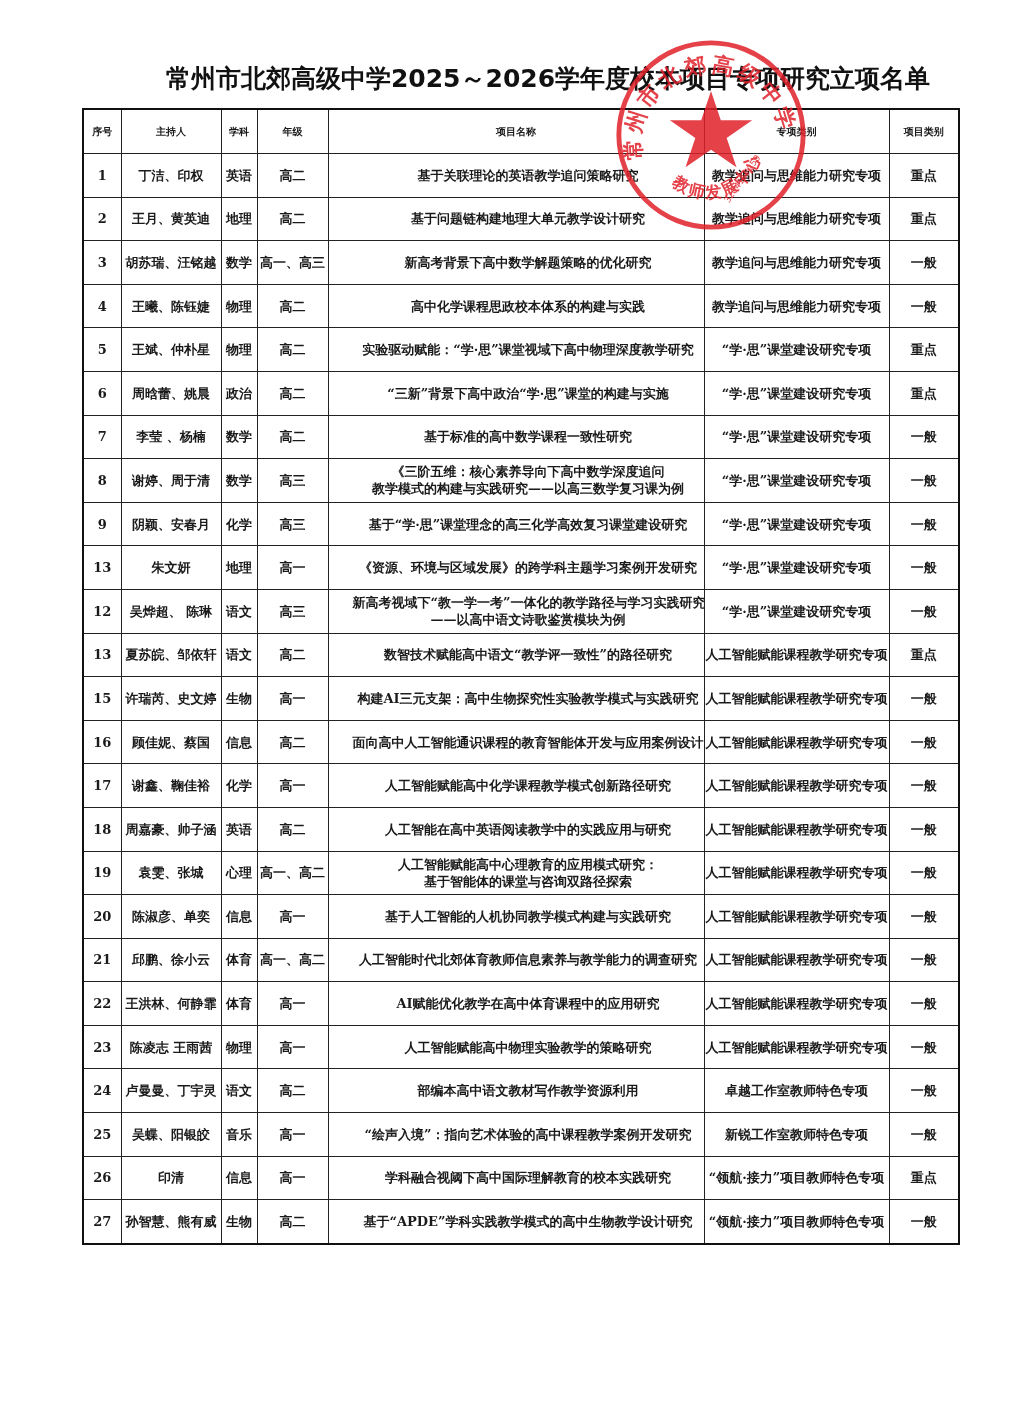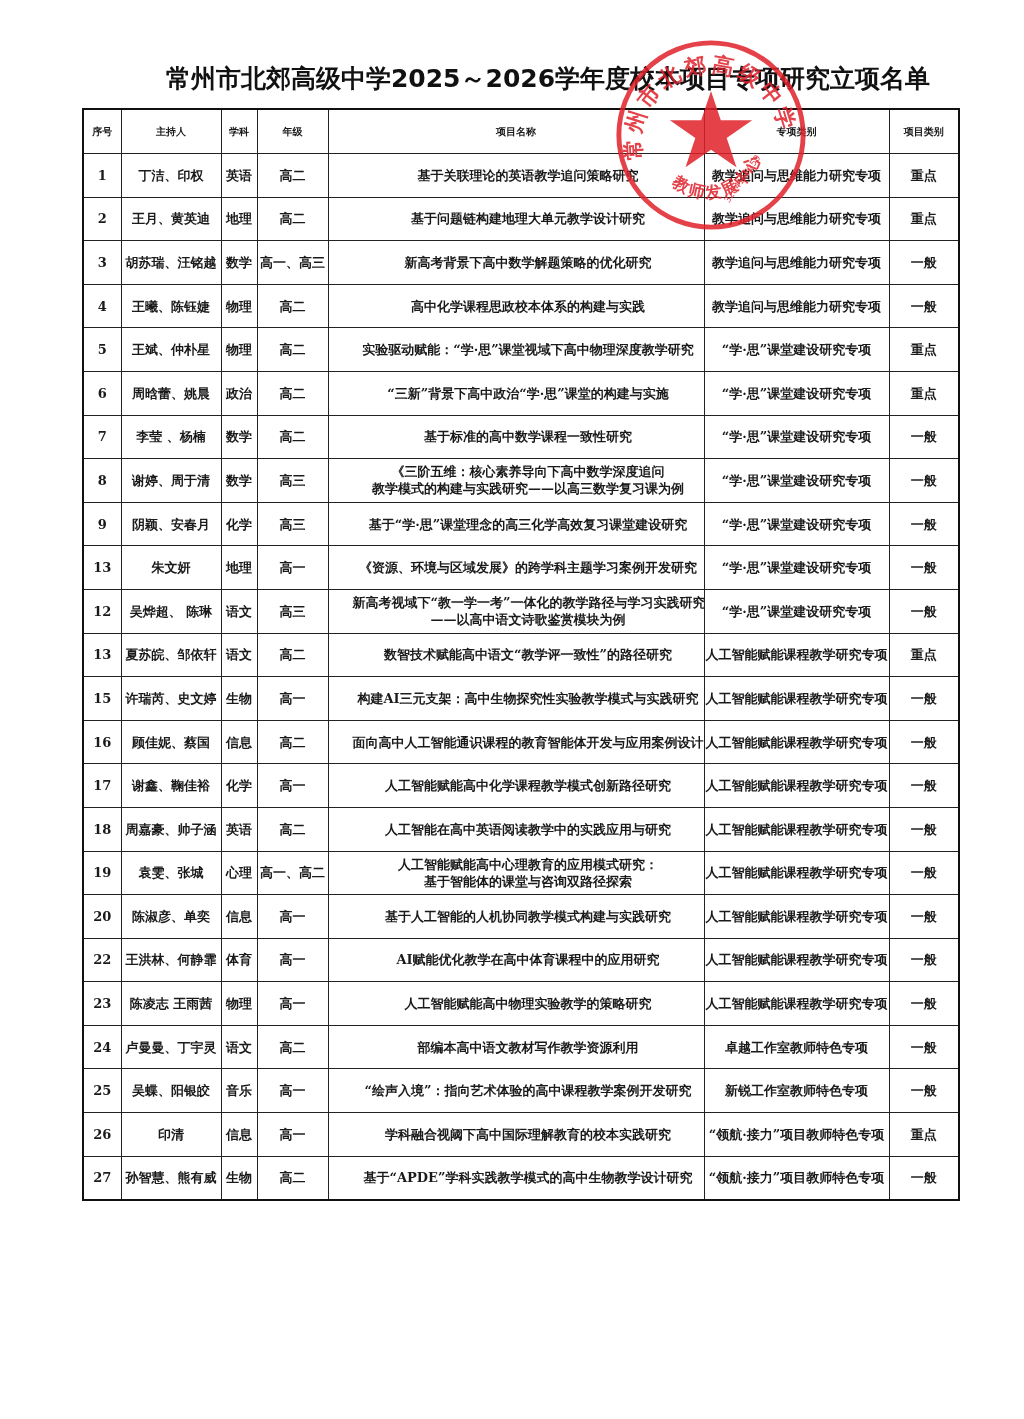--- a/index.html
+++ b/index.html
@@ -245,20 +245,31 @@
         <td class="host">陈淑彦、单奕</td>
         <td class="subject">信息</td>
         <td class="grade">高一</td>
         <td class="project">
           <span class="line">基于人工智能的人机协同教学模式构建与实践研究</span>
         </td>
         <td class="category">人工智能赋能课程教学研究专项</td>
         <td class="level">一般</td>
       </tr>
       <tr>
+        <td class="num">21</td>
+        <td class="host">邱鹏、徐小云</td>
+        <td class="subject">体育</td>
+        <td class="grade">高一、高二</td>
+        <td class="project">
+          <span class="line">人工智能时代北郊体育教师信息素养与教学能力的调查研究</span>
+        </td>
+        <td class="category">人工智能赋能课程教学研究专项</td>
+        <td class="level">一般</td>
+      </tr>
+      <tr>
         <td class="num">22</td>
         <td class="host">王洪林、何静霏</td>
         <td class="subject">体育</td>
         <td class="grade">高一</td>
         <td class="project">
           <span class="line">AI赋能优化教学在高中体育课程中的应用研究</span>
         </td>
         <td class="category">人工智能赋能课程教学研究专项</td>
         <td class="level">一般</td>
       </tr>

